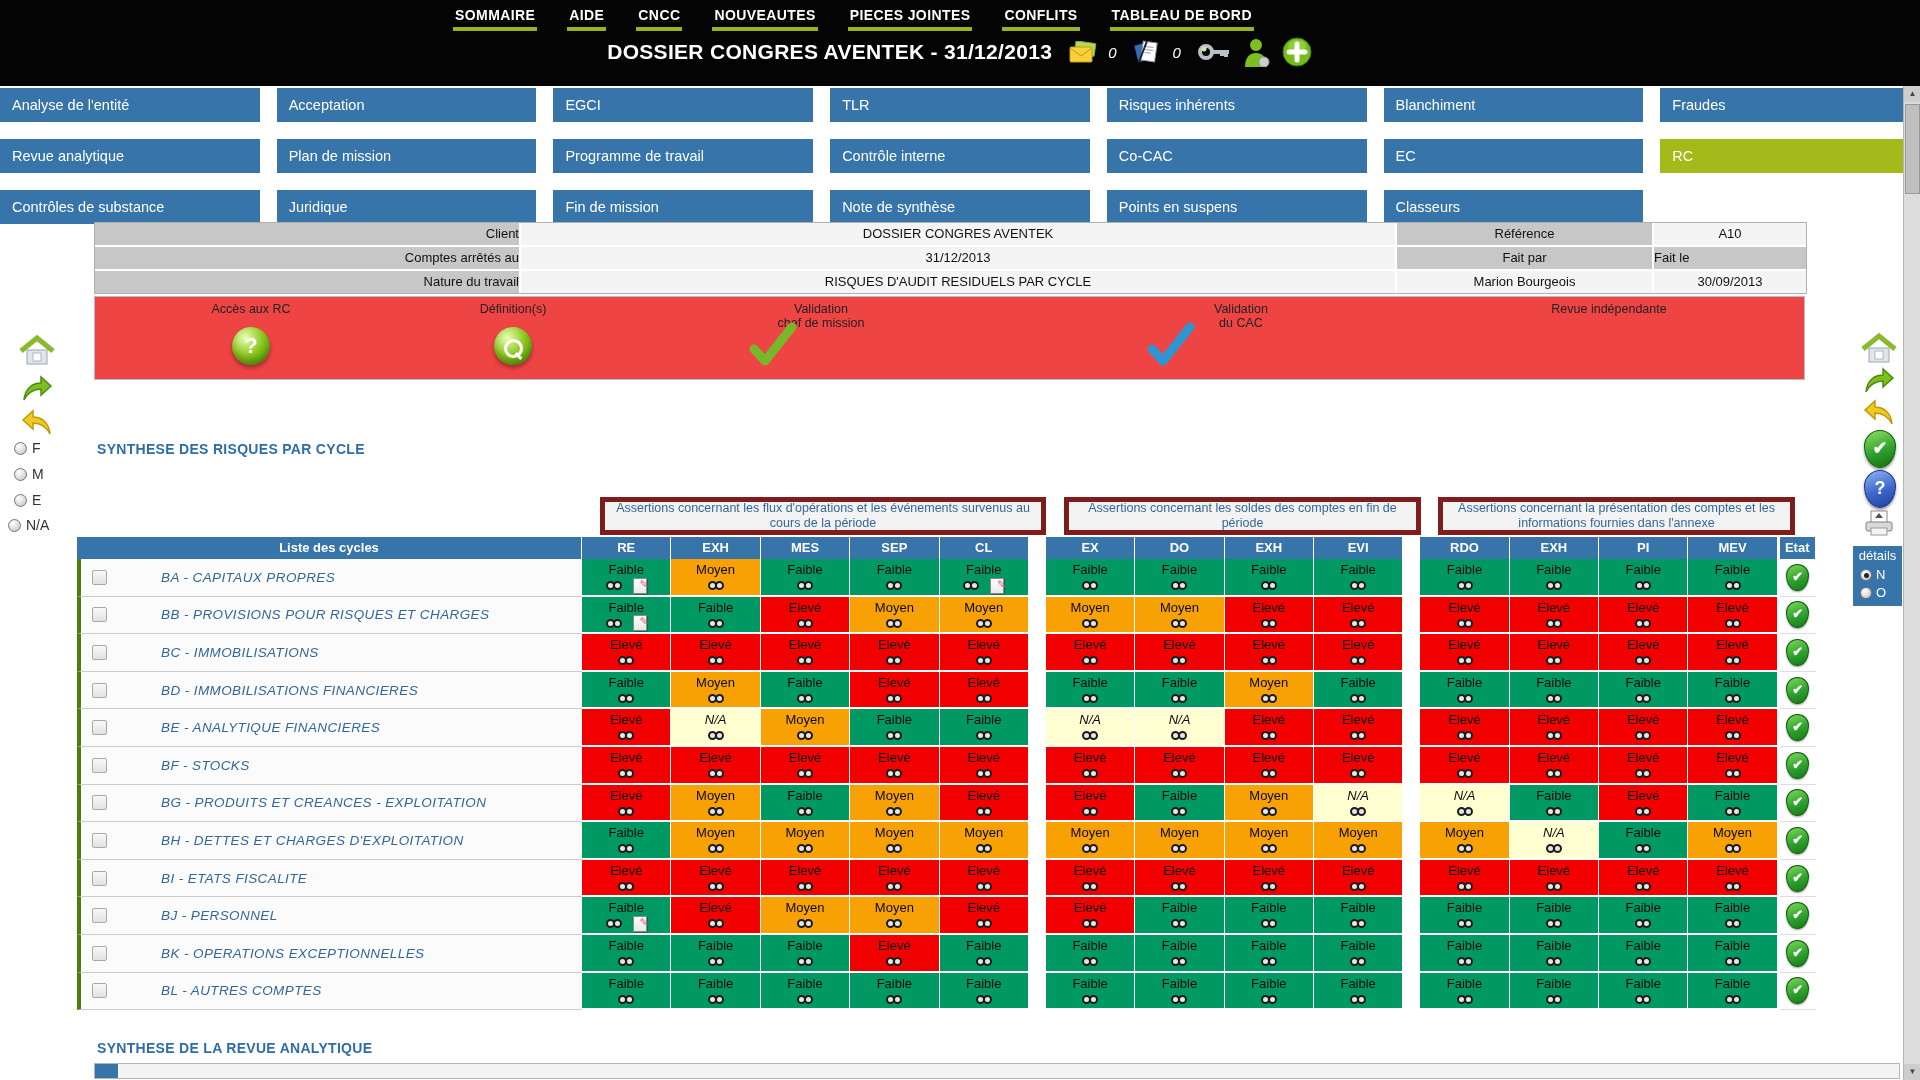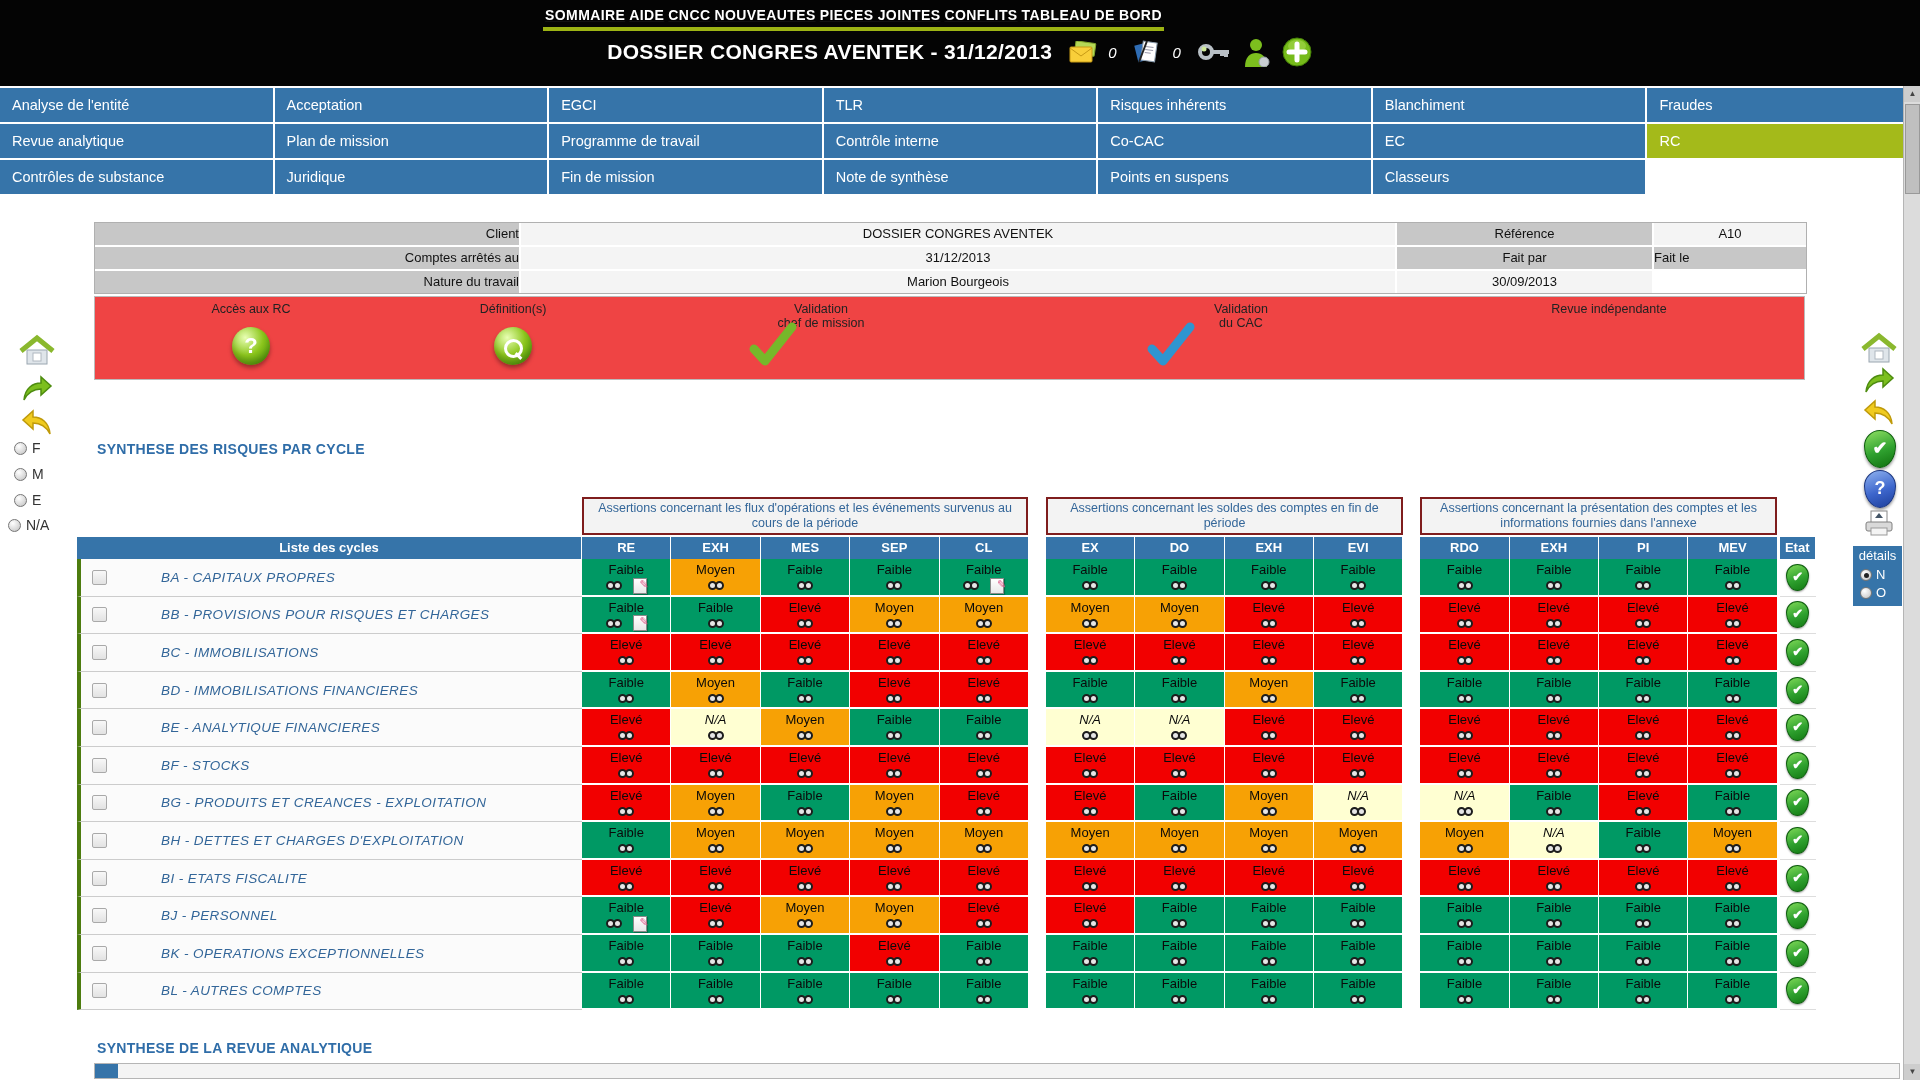--- a/index.html
+++ b/index.html
@@ -1,32 +1,32 @@
 <!DOCTYPE html>
 <html><head>
 <meta charset="utf-8">
 <style>
   html,body{margin:0;padding:0;background:#fff;}
   body{width:1920px;height:1080px;position:relative;overflow:hidden;
        font-family:"Liberation Sans",sans-serif;color:#111;}
 
   
   .topbar{position:absolute;left:0;top:0;width:1920px;height:86px;background:#040404;}
-  .menu{position:absolute;left:0;top:5px;width:1707px;display:flex;justify-content:center;text-decoration:underline;}
+  .menu{position:absolute;left:0;top:5px;width:1707px;display:flex;justify-content:center;gap:30px;text-decoration:underline;}
   .menu-item{cursor:pointer;text-align:center;}
   .mi-label{color:#fff;font-size:14px;font-weight:bold;letter-spacing:.4px;display:block;padding:2px 2px 0;}
   .mi-underline{display:block;height:4px;background:#9cb314;margin-top:4px;}
   .title-row{position:absolute;left:0;top:36px;width:1920px;display:flex;justify-content:center;align-items:center;gap:10px;}
   .doss-title{color:#fff;font-size:21px;font-weight:bold;margin:0 6px 0 0;letter-spacing:.3px;}
   .cnt{color:#fff;font-style:italic;font-size:15px;margin-right:6px;}
   .hicon{display:inline-flex;align-items:center;}
 
   
   .navgrid{position:absolute;left:0;top:88px;width:1920px;display:grid;
-           grid-template-columns:repeat(7,1fr);grid-auto-rows:34px;gap:2px;background:#fff;}
+           grid-template-columns:repeat(7,1fr);grid-auto-rows:34px;gap:17px;background:#fff;}
   .nav-cell{background:#3674a9;color:#fff;font-size:14.5px;line-height:34px;padding-left:12px;cursor:pointer;
             white-space:nowrap;overflow:hidden;}
   .nav-cell.active{background:#a4ba1a;}
 
   
   .info{position:absolute;left:94px;top:222px;width:1711px;display:grid;
         grid-template-columns:424px 874px 255px 152px;grid-auto-rows:22px;gap:2px;
         border:1px solid #b0b0b0;background:#fff;}
   .icell{font-size:13px;line-height:22px;box-sizing:border-box;}
   .ilabel{background:#c7c7c7;text-align:right;}
@@ -43,23 +43,23 @@
   .mag{position:relative;display:inline-block;width:13px;height:13px;border:3px solid #fff;border-radius:50%;top:5px;}
   .mag::after{content:"";position:absolute;width:3px;height:8px;background:#fff;left:10px;top:10px;transform:rotate(-45deg);}
   .bigcheck{position:absolute;}
 
   
   .sec-title{position:absolute;left:97px;font-size:14px;font-weight:bold;color:#2f6da8;letter-spacing:.3px;}
 
   
   .table-area{position:absolute;left:77px;top:497px;width:1741px;}
   .groups-row{position:relative;height:40px;}
-  .gbox{position:absolute;top:0;height:38px;background:#f3f3f3;border:2px solid #7f1d1d;color:#336699;
+  .gbox{position:absolute;top:0;height:38px;background:#f3f3f3;border:5px solid #7f1d1d;color:#336699;
         font-size:12.5px;line-height:15px;display:flex;align-items:center;justify-content:center;
-        text-align:center;padding:0 10px;box-sizing:border-box;}
+        text-align:center;padding:0 10px;box-sizing:border-box;margin-left:18px;}
   .trow{display:grid;grid-template-columns:505px repeat(5,89.4px) 17px repeat(4,89.35px) 17px repeat(4,89.35px) 2px 36px;}
   .thead{height:22px;}
   .hcell{background:#3674a9;color:#fff;font-size:13px;font-weight:bold;text-align:center;line-height:22px;
          border-right:1px solid #fff;box-sizing:border-box;}
   .gapcell{background:transparent;}
   .trow.body{height:37.6px;}
   .ncell{background:#fbfbfb;border-bottom:1px solid #ccc;border-left:4px solid #4d7c0f;display:flex;align-items:center;box-sizing:border-box;}
   .cb{width:13px;height:13px;border:1px solid #a9a9a9;border-radius:2px;margin-left:11px;flex:0 0 auto;
       background:linear-gradient(#f8f8f8,#e2e2e2);cursor:pointer;}
   .rowlabel{margin-left:54px;color:#336699;font-size:13.5px;font-style:italic;letter-spacing:.4px;cursor:pointer;white-space:nowrap;}
@@ -213,20 +213,21 @@
   <div class="icell ival">DOSSIER CONGRES AVENTEK</div>
   <div class="icell ilabel" style="text-align:center;">Référence</div>
   <div class="icell ival">A10</div>
 
   <div class="icell ilabel">Comptes arrêtés au</div>
   <div class="icell ival">31/12/2013</div>
   <div class="icell ilabel" style="text-align:center;">Fait par</div>
   <div class="icell ilabel" style="text-align:left;">Fait le</div>
 
   <div class="icell ilabel">Nature du travail</div>
+  <div class="icell ival">RISQUES D'AUDIT RESIDUELS PAR CYCLE</div>
   <div class="icell ival">Marion Bourgeois</div>
   <div class="icell ival">30/09/2013</div>
 </div>
 
 <div class="band">
   <div class="bl" style="left:26px;width:260px;"><span>Accès aux RC</span></div>
   <div class="bl" style="left:288px;width:260px;"><span>Définition(s)</span></div>
   <div class="bl" style="left:596px;width:260px;"><span>Validation</span><br><span>chef de mission</span></div>
   <div class="bl" style="left:1016px;width:260px;"><span>Validation</span><br><span>du CAC</span></div>
   <div class="bl" style="left:1384px;width:260px;"><span>Revue indépendante</span></div>

